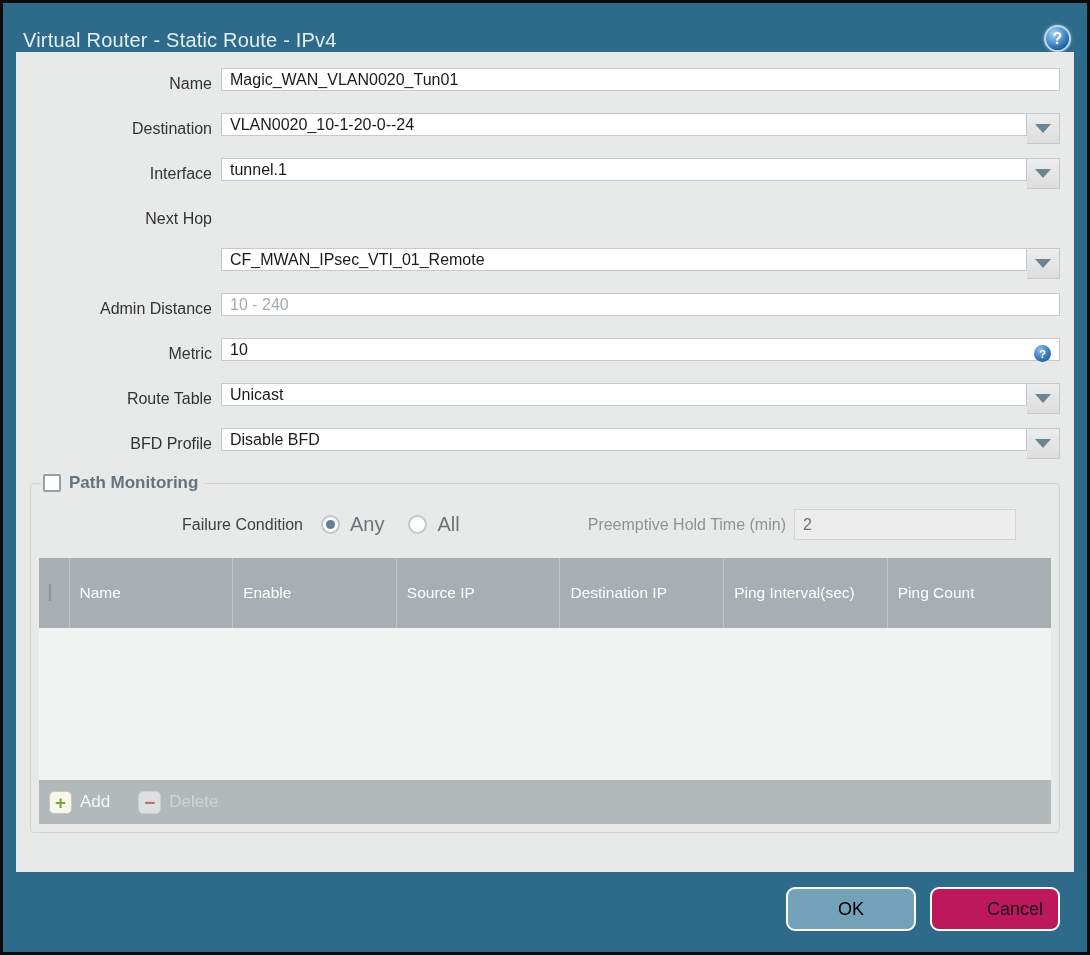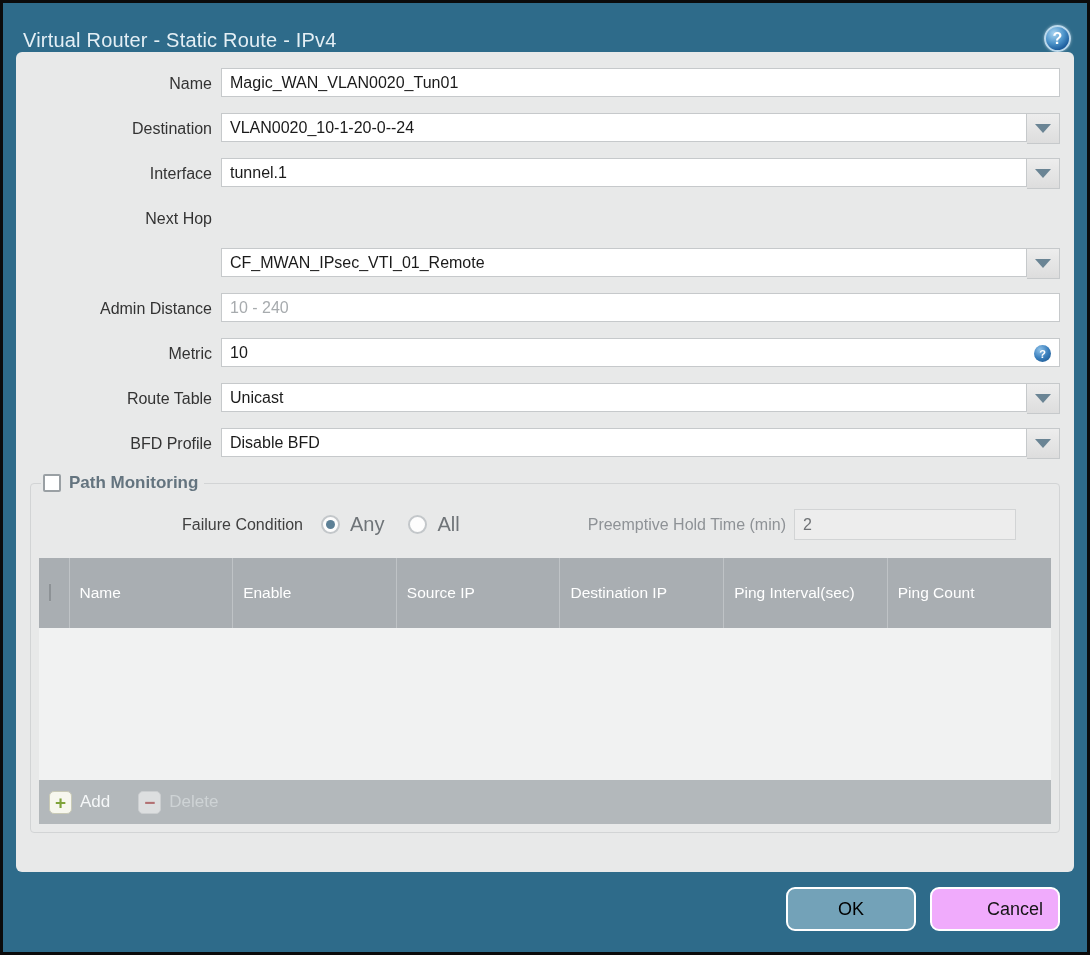--- a/index.html
+++ b/index.html
@@ -10,26 +10,26 @@
 
   
   .titlebar { height:49px; display:flex; align-items:flex-end; padding:0 16px 0 20px; flex:0 0 auto; }
   .title { color:#e4eff5; font-size:20px; letter-spacing:.2px; flex:1; }
   .help-badge { width:27px; height:27px; border-radius:50%; color:#fff; font-size:16px; font-weight:bold;
     display:flex; align-items:center; justify-content:center;
     background:radial-gradient(circle at 35% 28%, #a8d4f2, #4c93c9 45%, #1d5d9d 75%, #154a80);
     border:2px solid #bcd9ec; box-shadow:0 0 3px rgba(255,255,255,.5); cursor:pointer; }
 
   
-  .content { background:#e8e9e9; margin:0 13px; flex:1; overflow:hidden; padding-top:16px;border-radius:6px; }
+  .content { background:#e8e9e9; margin:0 13px; flex:1; overflow:hidden; padding-top:16px; }
 
   .row { display:flex; align-items:center; height:31px; margin:0 14px 14px 0; }
   .lbl { width:205px; text-align:right; padding-right:9px; font-size:16px; color:#333; flex:0 0 auto; }
   .fld { flex:1; display:flex; position:relative; height:31px; }
-  .fld input { flex:1; height:29px; border:1px solid #c6c9cb; background:#fff; font-family:"Liberation Sans",sans-serif;
+  .fld input { flex:1; height:23px; border:1px solid #c6c9cb; background:#fff; font-family:"Liberation Sans",sans-serif;
     font-size:16px; color:#1a1a1a; padding:0 8px; outline:none; min-width:0; }
   .fld input::placeholder { color:#a7abae; }
   .combo-btn { width:33px; height:31px; flex:0 0 auto; background:linear-gradient(#ededed,#dddddd); border:1px solid #c6c9cb;
     border-left:none; display:flex; align-items:center; justify-content:center; cursor:pointer; }
   .tri { width:0; height:0; border-left:8px solid transparent; border-right:8px solid transparent; border-top:9px solid #6a8494; }
   .mini-help { position:absolute; right:9px; top:7px; width:17px; height:17px; border-radius:50%;
     background:radial-gradient(circle at 35% 28%, #8ec1e8, #3a7fbd 50%, #174f86); color:#fff; font-size:11px; font-weight:bold;
     display:flex; align-items:center; justify-content:center; cursor:pointer; }
 
   
@@ -66,21 +66,21 @@
   .tb-btn .t { font-size:17px; }
   .tb-add .t { color:#f5f7f8; }
   .tb-del { cursor:default; }
   .tb-del .t { color:#ced3d5; }
 
   
   .footer { height:80px; flex:0 0 auto; display:flex; align-items:center; justify-content:flex-end; gap:14px; padding:0 27px 6px 0; }
   .btn { width:130px; height:44px; border-radius:9px; border:2px solid #fff; font-family:"Liberation Sans",sans-serif;
     font-size:18px; cursor:pointer; }
   .btn-ok { background:#73a2b8; color:#000000; }
-  .btn-cancel { background:#f0abfc; color:#151515;padding-left:40px; }
+  .btn-cancel { background:#be185d; color:#151515;padding-left:40px; }
 </style>
 </head>
 <body>
 
 <div class="win">
 
   <div class="titlebar">
     <span class="title">Virtual Router - Static Route - IPv4</span>
     <span class="help-badge">?</span>
   </div>

